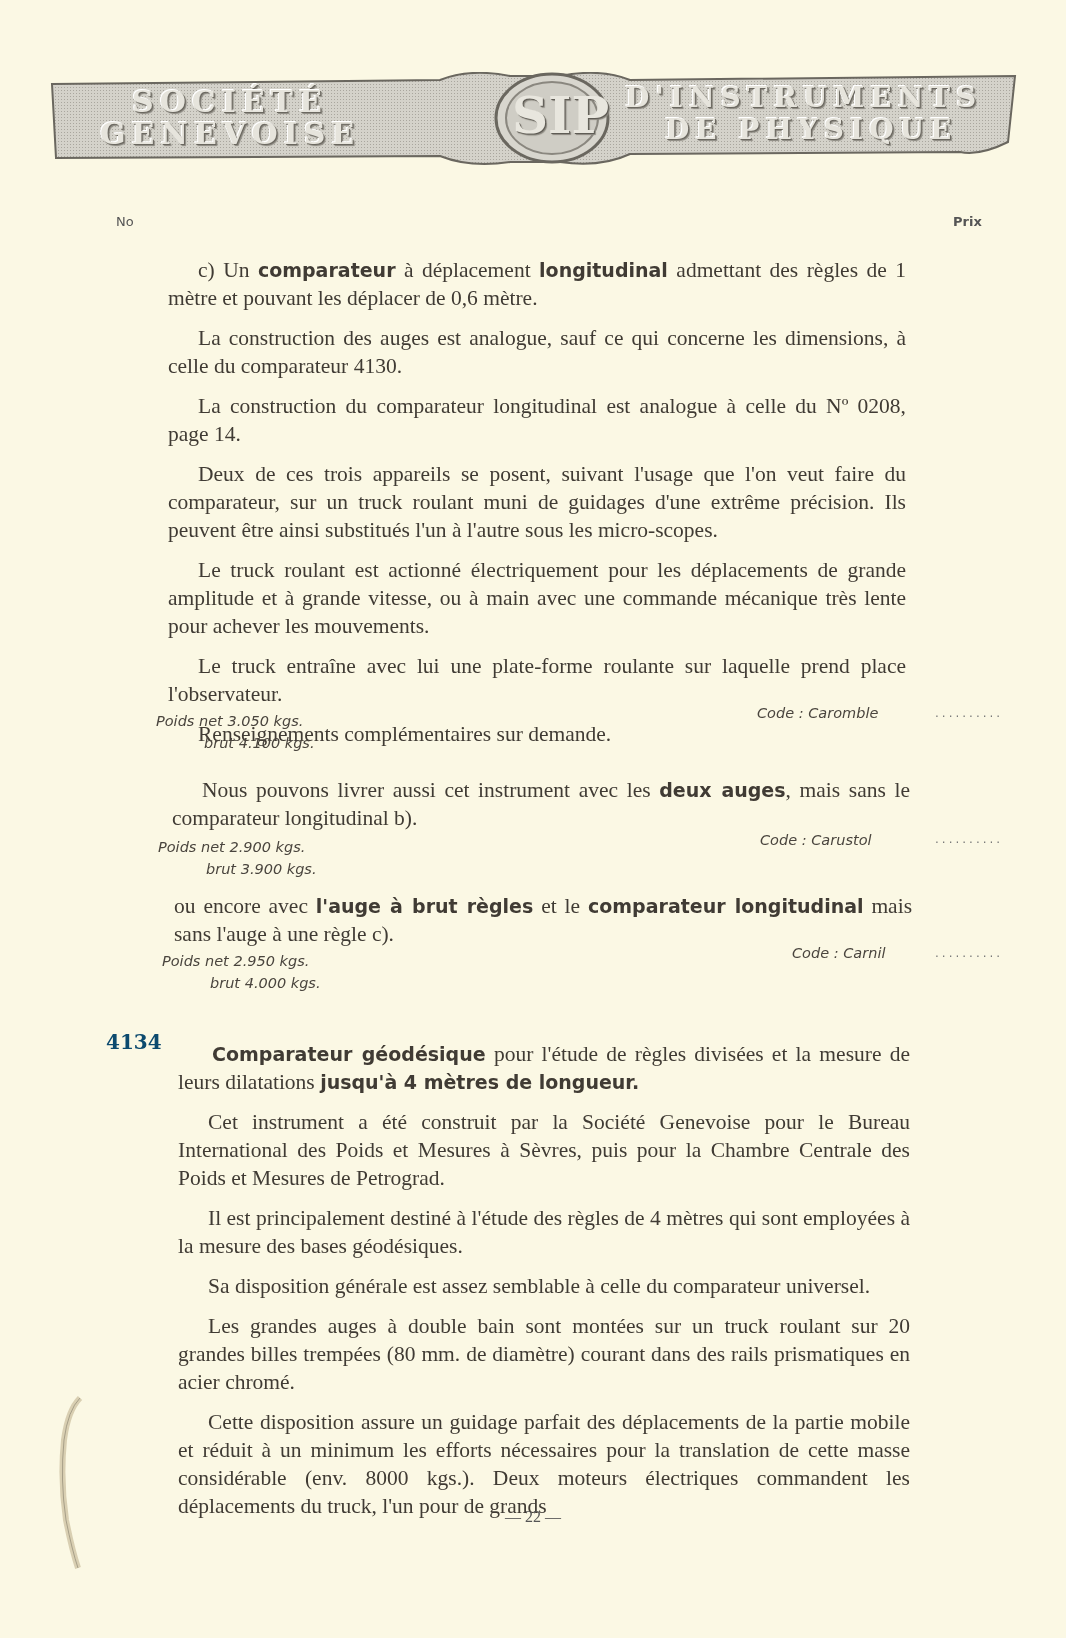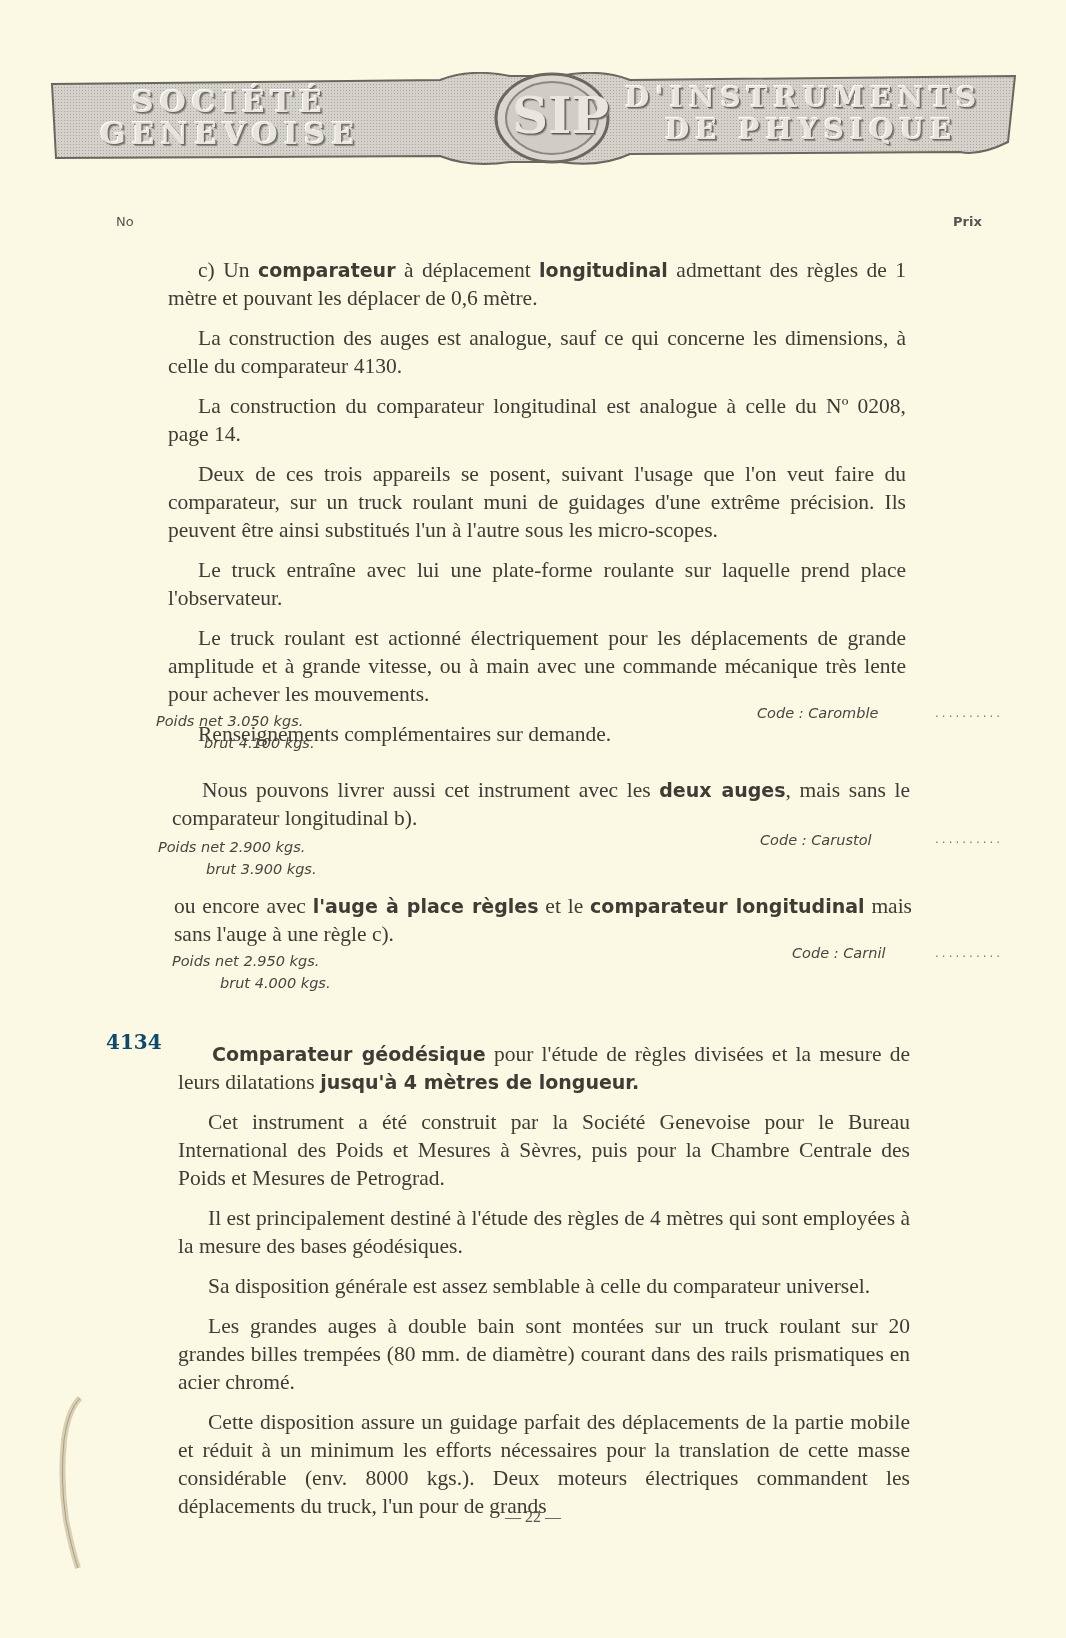--- a/index.html
+++ b/index.html
@@ -90,45 +90,45 @@
 </div>
 
 <div class="col-head col-no">No</div>
 <div class="col-head col-prix">Prix</div>
 
 <div class="text" style="top:244px;">
   <p class="para"><span style="font-style:normal">c) Un </span><span class="b">comparateur</span><span> à déplacement </span><span class="b">longitudinal</span><span> admettant des règles de 1 mètre et pouvant les déplacer de 0,6 mètre.</span></p>
   <p class="para">La construction des auges est analogue, sauf ce qui concerne les dimensions, à celle du comparateur 4130.</p>
   <p class="para">La construction du comparateur longitudinal est analogue à celle du Nº 0208, page 14.</p>
   <p class="para">Deux de ces trois appareils se posent, suivant l'usage que l'on veut faire du comparateur, sur un truck roulant muni de guidages d'une extrême précision. Ils peuvent être ainsi substitués l'un à l'autre sous les micro-scopes.</p>
+  <p class="para">Le truck roulant est actionné électriquement pour les déplacements de grande amplitude et à grande vitesse, ou à main avec une commande mécanique très lente pour achever les mouvements.</p>
   <p class="para">Le truck entraîne avec lui une plate-forme roulante sur laquelle prend place l'observateur.</p>
-  <p class="para">Le truck roulant est actionné électriquement pour les déplacements de grande amplitude et à grande vitesse, ou à main avec une commande mécanique très lente pour achever les mouvements.</p>
   <p class="para">Renseignements complémentaires sur demande.</p>
 </div>
 <div class="weights" style="left:156px; top:710px;">
   <div>Poids net 3.050 kgs.</div>
   <div class="brut">brut 4.100 kgs.</div>
 </div>
 <div class="code" style="left:757px; top:705px;">Code : Caromble</div>
 <div class="dots" style="left:935px; top:706px;">..........</div>
 
 <div class="text" style="top:764px; left:160px;">
   <p class="para"><span>Nous pouvons livrer aussi cet instrument avec les </span><span class="b">deux auges</span><span>, mais sans le comparateur longitudinal b).</span></p>
 </div>
 <div class="weights" style="left:158px; top:836px;">
   <div>Poids net 2.900 kgs.</div>
   <div class="brut">brut  3.900 kgs.</div>
 </div>
 <div class="code" style="left:760px; top:832px;">Code : Carustol</div>
 <div class="dots" style="left:935px; top:832px;">..........</div>
 
 <div class="text" style="top:880px; left:162px;">
-  <p class="para noindent"><span>ou encore avec </span><span class="b">l'auge à place règles</span><span> et le </span><span class="b">comparateur longitudinal</span><span> mais sans l'auge à une règle c).</span></p>
+  <p class="para noindent"><span>ou encore avec </span><span class="b">l'auge à brut règles</span><span> et le </span><span class="b">comparateur longitudinal</span><span> mais sans l'auge à une règle c).</span></p>
 </div>
-<div class="weights" style="left:162px; top:950px;margin-left:10px;">
+<div class="weights" style="left:162px; top:950px;">
   <div>Poids net 2.950 kgs.</div>
   <div class="brut">brut 4.000 kgs.</div>
 </div>
 <div class="code" style="left:792px; top:945px;">Code : Carnil</div>
 <div class="dots" style="left:935px; top:946px;">..........</div>
 
 <div class="item-no">4134</div>
 <div class="text" style="top:1028px; left:166px; width:756px;">
   <p class="para" style="text-indent:34px;"><span class="b">Comparateur géodésique</span><span> pour l'étude de règles divisées et la mesure de leurs dilatations </span><span class="b">jusqu'à 4 mètres de longueur.</span></p>
   <p class="para">Cet instrument a été construit par la Société Genevoise pour le Bureau International des Poids et Mesures à Sèvres, puis pour la Chambre Centrale des Poids et Mesures de Petrograd.</p>

